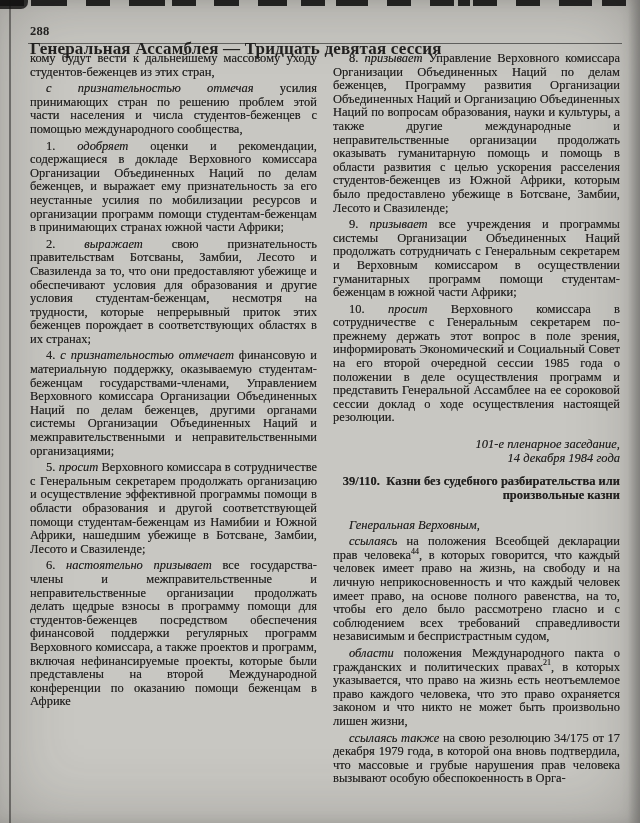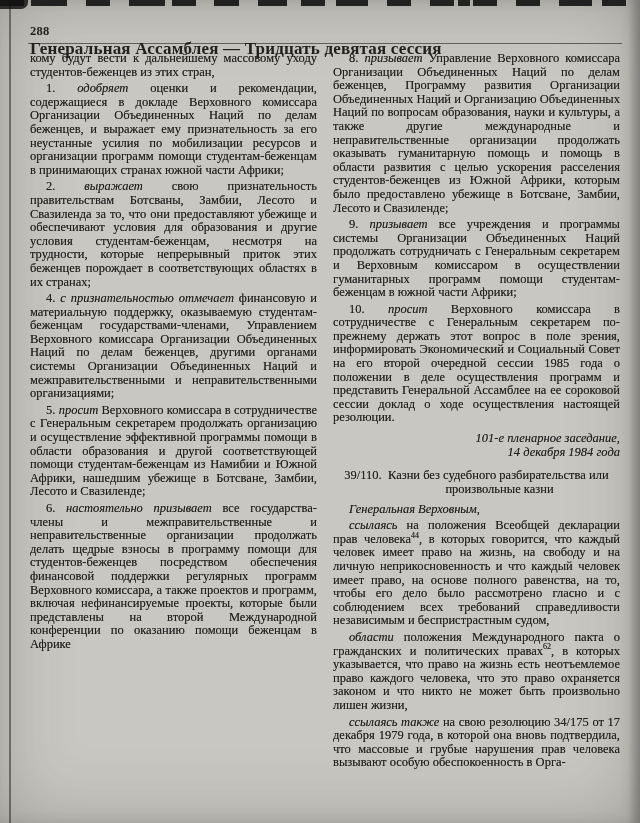--- a/index.html
+++ b/index.html
@@ -40,57 +40,58 @@
     font-size: 12.5px; line-height: 13.6px; text-align: justify;
     text-shadow: 0 0 .45px rgba(35,33,30,.55);
   }
   .col { flex: 1; min-width: 0; overflow: hidden; }
   .item { margin-top: 3px; }
   .item:first-child { margin-top: 0; }
   .p { text-indent: 16px; }
   .cont { text-indent: 0; }
   .it { font-style: italic; }
   .sup { font-size: 8px; vertical-align: super; line-height: 0; margin-top: 36px; }
-  .sig { text-align: right; font-style: italic; margin-top: 7px; margin-bottom: 5px; }
-  .heading { font-weight: 400; margin-top: 9px; margin-bottom: 6px; padding-left: 46px; text-indent: -46px; text-align: center; line-height: 14.2px; }
+  .sig { text-align: right; font-style: italic; margin-top: 13px; margin-bottom: 5px; }
+  .heading { font-weight: 700; margin-top: 9px; margin-bottom: 16px; padding-left: 46px; text-indent: -46px; text-align: right; line-height: 14.2px; }
 </style>
 </head>
 <body>
 
 <div class="page">
 
   <div class="top-dashes"></div>
   <div class="corner-smudge"></div>
   <div class="left-edge-line"></div>
   <div class="right-vignette"></div>
 
   <div class="header">
     <span class="page-number">288</span>
     <span class="header-title">Генеральная Ассамблея — Тридцать девятая сессия</span>
   </div>
   <div class="header-rule"></div>
 
   <div class="cols">
     <div class="col">
         <p class="item cont"><span class="">кому будут вести к дальнейшему массовому уходу студентов-беженцев из этих стран,</span></p>
+        <p class="item p"><span class="it">с признательностью отмечая</span><span class=""> усилия принимающих стран по решению проблем этой части населения и числа студентов-беженцев с помощью международного сообщества,</span></p>
         <p class="item p"><span class="">1.&nbsp;</span><span class="it">одобряет</span><span class=""> оценки и рекомендации, содержащиеся в докладе Верховного комиссара Организации Объединенных Наций по делам беженцев, и выражает ему признательность за его неустанные усилия по мобилизации ресурсов и организации программ помощи студентам-беженцам в принимающих странах южной части Африки;</span></p>
         <p class="item p"><span class="">2.&nbsp;</span><span class="it">выражает</span><span class=""> свою признательность правительствам Ботсваны, Замбии, Лесото и Свазиленда за то, что они предоставляют убежище и обеспечивают условия для образования и другие условия студентам-беженцам, несмотря на трудности, которые непрерывный приток этих беженцев порождает в соответствующих областях в их странах;</span></p>
         <p class="item p"><span class="">4.&nbsp;</span><span class="it">с признательностью отмечает</span><span class=""> финансовую и материальную поддержку, оказываемую студентам-беженцам государствами-членами, Управлением Верховного комиссара Организации Объединенных Наций по делам беженцев, другими органами системы Организации Объединенных Наций и межправительственными и неправительственными организациями;</span></p>
         <p class="item p"><span class="">5.&nbsp;</span><span class="it">просит</span><span class=""> Верховного комиссара в сотрудничестве с Генеральным секретарем продолжать организацию и осуществление эффективной программы помощи в области образования и другой соответствующей помощи студентам-беженцам из Намибии и Южной Африки, нашедшим убежище в Ботсване, Замбии, Лесото и Свазиленде;</span></p>
         <p class="item p"><span class="">6.&nbsp;</span><span class="it">настоятельно призывает</span><span class=""> все государства-члены и межправительственные и неправительственные организации продолжать делать щедрые взносы в программу помощи для студентов-беженцев посредством обеспечения финансовой поддержки регулярных программ Верховного комиссара, а также проектов и программ, включая нефинансируемые проекты, которые были представлены на второй Международной конференции по оказанию помощи беженцам в Африке</span></p>
       </div>
     <div class="col">
         <p class="item p"><span class="">8.&nbsp;</span><span class="it">призывает</span><span class=""> Управление Верховного комиссара Организации Объединенных Наций по делам беженцев, Программу развития Организации Объединенных Наций и Организацию Объединенных Наций по вопросам образования, науки и культуры, а также другие международные и неправительственные организации продолжать оказывать гуманитарную помощь и помощь в области развития с целью ускорения расселения студентов-беженцев из Южной Африки, которым было предоставлено убежище в Ботсване, Замбии, Лесото и Свазиленде;</span></p>
         <p class="item p"><span class="">9.&nbsp;</span><span class="it">призывает</span><span class=""> все учреждения и программы системы Организации Объединенных Наций продолжать сотрудничать с Генеральным секретарем и Верховным комиссаром в осуществлении гуманитарных программ помощи студентам-беженцам в южной части Африки;</span></p>
         <p class="item p"><span class="">10.&nbsp;</span><span class="it">просит</span><span class=""> Верховного комиссара в сотрудничестве с Генеральным секретарем по-прежнему держать этот вопрос в поле зрения, информировать Экономический и Социальный Совет на его второй очередной сессии 1985 года о положении в деле осуществления программ и представить Генеральной Ассамблее на ее сороковой сессии доклад о ходе осуществления настоящей резолюции.</span></p>
         <div class="item sig">
           <div>101-е пленарное заседание,</div>
           <div>14 декабря 1984 года</div>
         </div>
         <p class="item heading"><span class="">39/110.&nbsp;&nbsp;</span><span class="">Казни без судебного разбирательства или произвольные казни</span></p>
         <p class="item p"><span class="it">Генеральная Верховным,</span></p>
         <p class="item p"><span class="it">ссылаясь</span><span class=""> на положения Всеобщей декларации прав человека</span><span class="sup">44</span><span class="">, в которых говорится, что каждый человек имеет право на жизнь, на свободу и на личную неприкосновенность и что каждый человек имеет право, на основе полного равенства, на то, чтобы его дело было рассмотрено гласно и с соблюдением всех требований справедливости независимым и беспристрастным судом,</span></p>
-        <p class="item p"><span class="it">области</span><span class=""> положения Международного пакта о гражданских и политических правах</span><span class="sup">62</span><span class="">, в которых указывается, что право на жизнь есть неотъемлемое право каждого человека, что это право охраняется законом и что никто не может быть произвольно лишен жизни,</span></p>
+        <p class="item p"><span class="it">области</span><span class=""> положения Международного пакта о гражданских и политических правах</span><span class="sup">21</span><span class="">, в которых указывается, что право на жизнь есть неотъемлемое право каждого человека, что это право охраняется законом и что никто не может быть произвольно лишен жизни,</span></p>
         <p class="item p"><span class="it">ссылаясь также</span><span class=""> на свою резолюцию 34/175 от 17 декабря 1979 года, в которой она вновь подтвердила, что массовые и грубые нарушения прав человека вызывают особую обеспокоенность в Орга-</span></p>
       </div>
   </div>
 
 </div>
 
 </body></html>

